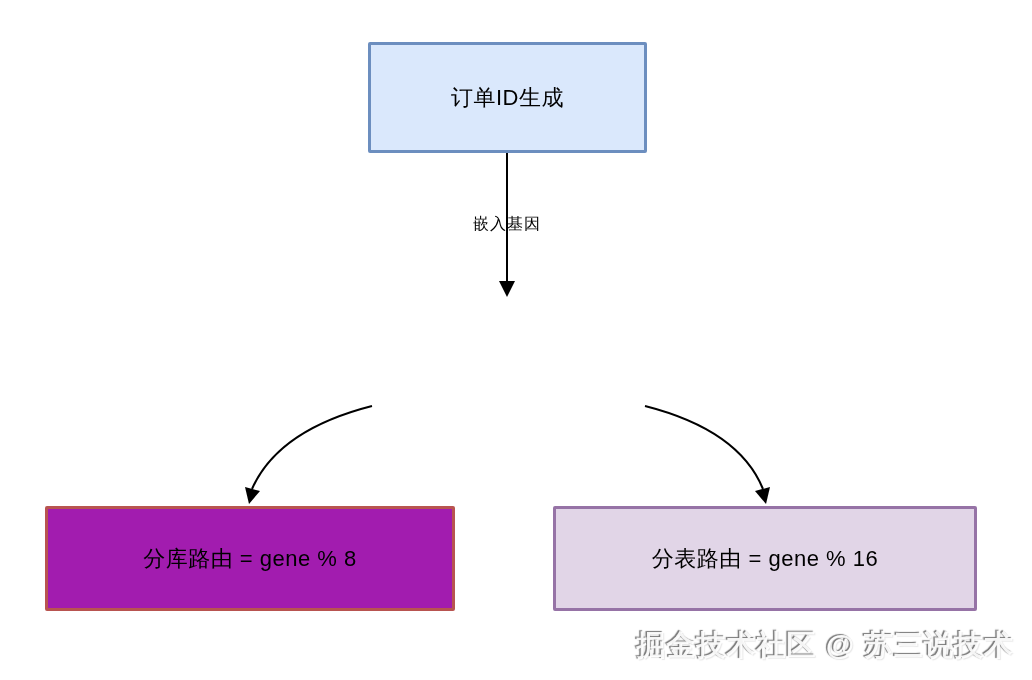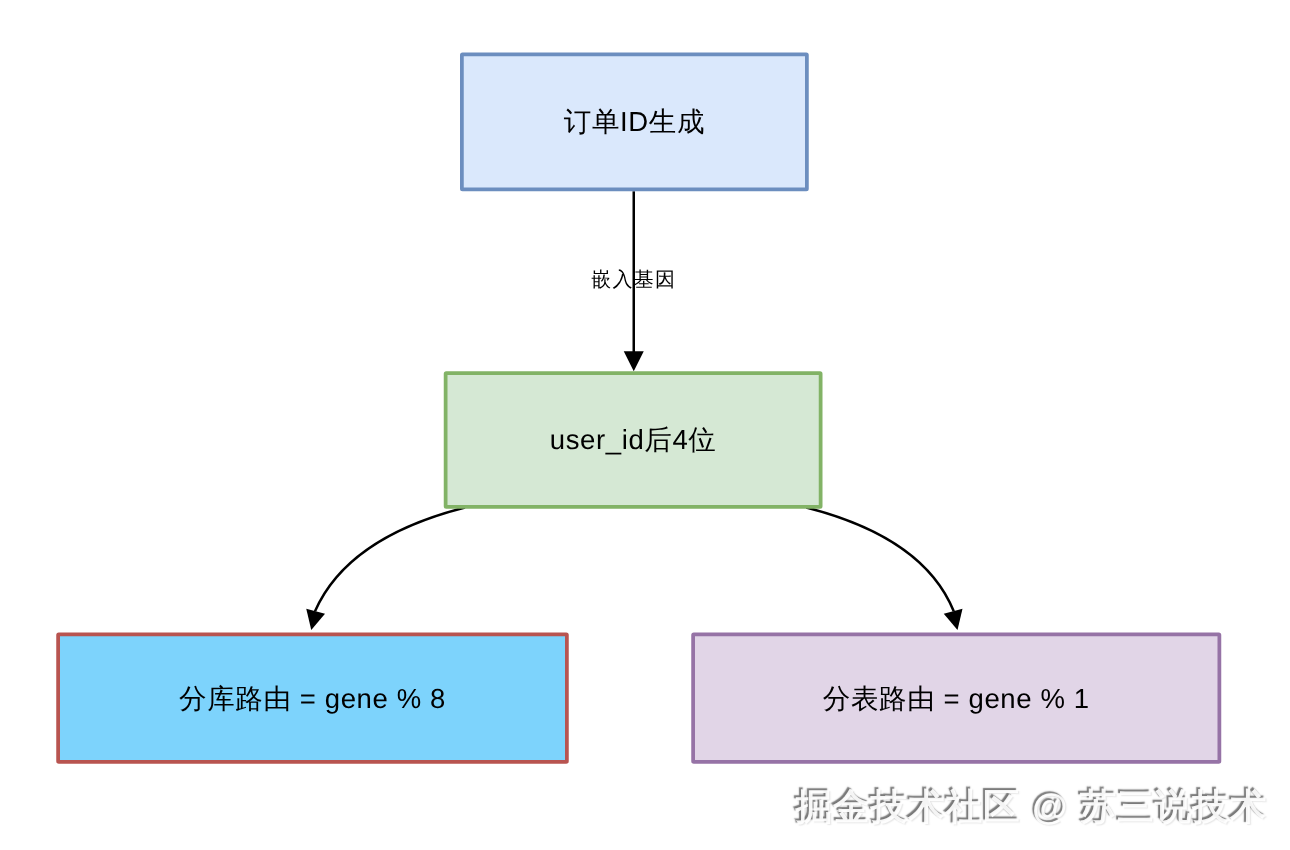--- a/index.html
+++ b/index.html
@@ -84,29 +84,26 @@
     <g>
       <path d="M 645 406 Q 739 430 763 489" fill="none" stroke-width="2" stroke="#000000"></path>
       <polygon points="766,504 755,491 770,487" fill="#000000"></polygon>
     </g>
   </svg>
 
   <div class="node node-order" style="background-color: rgb(218, 232, 252); border-color: rgb(108, 142, 191);">
     <span>订单ID生成</span>
   </div>
 
-  <div class="node node-userid" style="background-color: rgb(213, 232, 212); border-color: rgb(130, 179, 102);">
-    <span>user_id后4位</span>
-  </div>
 
-  <div class="node node-dbroute" style="background-color: #7dd3fc; border-color: rgb(184, 84, 80);">
+  <div class="node node-dbroute" style="background-color: #a21caf; border-color: rgb(184, 84, 80);">
     <span>分库路由 = gene % 8</span>
   </div>
 
   <div class="node node-tblroute" style="background-color: rgb(225, 213, 231); border-color: rgb(150, 115, 166);">
-    <span>分表路由 = gene % 1</span>
+    <span>分表路由 = gene % 16</span>
   </div>
 
   <div class="edge-label">嵌入基因</div>
 
   <div class="watermark">掘金技术社区 @ 苏三说技术</div>
 
 </div>
 
 </body></html>

